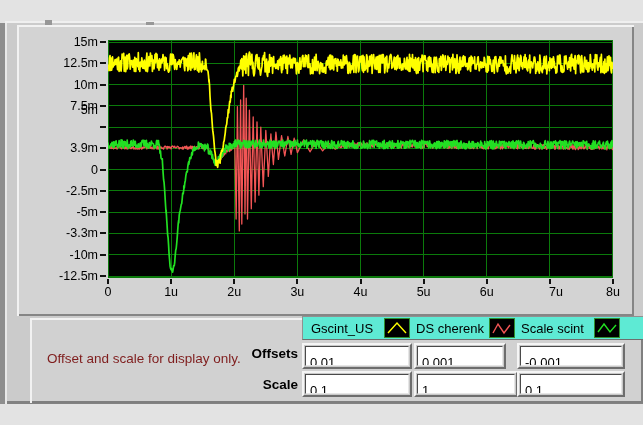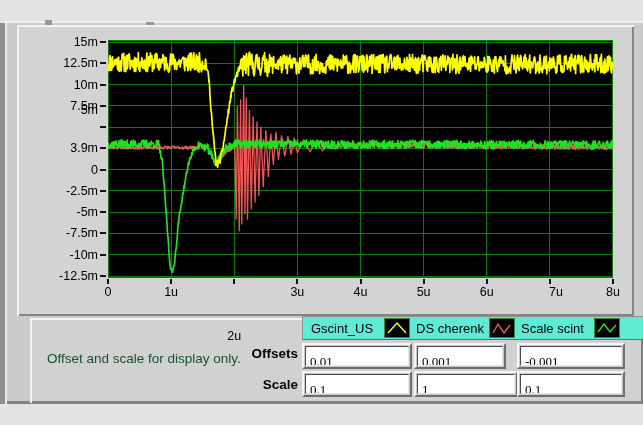--- a/index.html
+++ b/index.html
@@ -43,25 +43,25 @@
   .legend-label{ position:absolute; top:4px; font-size:13px; line-height:15px; white-space:nowrap; }
   .legend-glyph{ position:absolute; top:1px; width:26px; height:20px; background:#000;
     border:1px solid #2f8f2f; box-sizing:border-box; }
   
   .num-ctl{ position:absolute; height:26px; background:#c9c9c9; box-sizing:border-box;
     border:2px solid; border-color:#f5f5f5 #6d6d6d #6d6d6d #f5f5f5; padding:1px; }
   .num-field{ width:100%; height:100%; background:#fff; box-sizing:border-box;
     border:1px solid; border-color:#4a4a4a #e6e6e6 #e6e6e6 #4a4a4a; }
   .num-field input{
     width:100%; height:100%; border:none; outline:none; background:transparent;
-    font-family:Liberation Serif, serif; font-size:13px; padding:12px 0 0 4px; margin:0;
+    font-family:Liberation Sans, sans-serif; font-size:13px; padding:12px 0 0 4px; margin:0;
     box-sizing:border-box; color:#000;
   }
   .bold-label{ font-weight:bold; font-size:13.5px; line-height:16px; text-align:right; width:98px; }
-  #note-text{ left:47px; top:350px; width:260px; font-size:13.5px; line-height:18px; color:#14532d; }
+  #note-text{ left:47px; top:350px; width:260px; font-size:13.5px; line-height:18px; color:#7f1d1d; }
 </style>
 </head>
 <body>
 
 <div id="stage">
 
   <div class="abs" id="left-edge"></div>
   <div class="abs" id="big-panel"></div>
   <div class="abs notch" style="left:45px;top:20px;width:7px;height:6px;"></div>
   <div class="abs notch" style="left:146px;top:22px;width:8px;height:7px;"></div>
@@ -157,31 +157,31 @@
     <div class="abs ytick-label" style="top: 103px;">5m</div>
     <div class="abs ytick-mark" style="top: 126.091px;"></div>
     <div class="abs ytick-label" style="top: 141.364px;">3.9m</div>
     <div class="abs ytick-mark" style="top: 147.364px;"></div>
     <div class="abs ytick-label" style="top: 162.637px;">0</div>
     <div class="abs ytick-mark" style="top: 168.637px;"></div>
     <div class="abs ytick-label" style="top: 183.909px;">-2.5m</div>
     <div class="abs ytick-mark" style="top: 189.909px;"></div>
     <div class="abs ytick-label" style="top: 205.182px;">-5m</div>
     <div class="abs ytick-mark" style="top: 211.182px;"></div>
-    <div class="abs ytick-label" style="top: 226.455px;">-7.5m</div>
+    <div class="abs ytick-label" style="top: 226.455px;">-3.3m</div>
     <div class="abs ytick-mark" style="top: 232.455px;"></div>
     <div class="abs ytick-label" style="top: 247.727px;">-10m</div>
     <div class="abs ytick-mark" style="top: 253.727px;"></div>
     <div class="abs ytick-label" style="top: 269px;">-12.5m</div>
     <div class="abs ytick-mark" style="top: 275px;"></div>
     <div class="abs xtick-label" style="left: 91px;">0</div>
     <div class="abs xtick-mark" style="left: 107px;"></div>
     <div class="abs xtick-label" style="left: 154.125px;">1u</div>
     <div class="abs xtick-mark" style="left: 170.125px;"></div>
-    <div class="abs xtick-label" style="left: 217.25px; margin-top: 44px;">2u</div>
+    <div class="abs xtick-label" style="left: 217.25px;">2u</div>
     <div class="abs xtick-mark" style="left: 233.25px;"></div>
     <div class="abs xtick-label" style="left: 280.375px;">3u</div>
     <div class="abs xtick-mark" style="left: 296.375px;"></div>
     <div class="abs xtick-label" style="left: 343.5px;">4u</div>
     <div class="abs xtick-mark" style="left: 359.5px;"></div>
     <div class="abs xtick-label" style="left: 406.625px;">5u</div>
     <div class="abs xtick-mark" style="left: 422.625px;"></div>
     <div class="abs xtick-label" style="left: 469.75px;">6u</div>
     <div class="abs xtick-mark" style="left: 485.75px;"></div>
     <div class="abs xtick-label" style="left: 539px;">7u</div>

